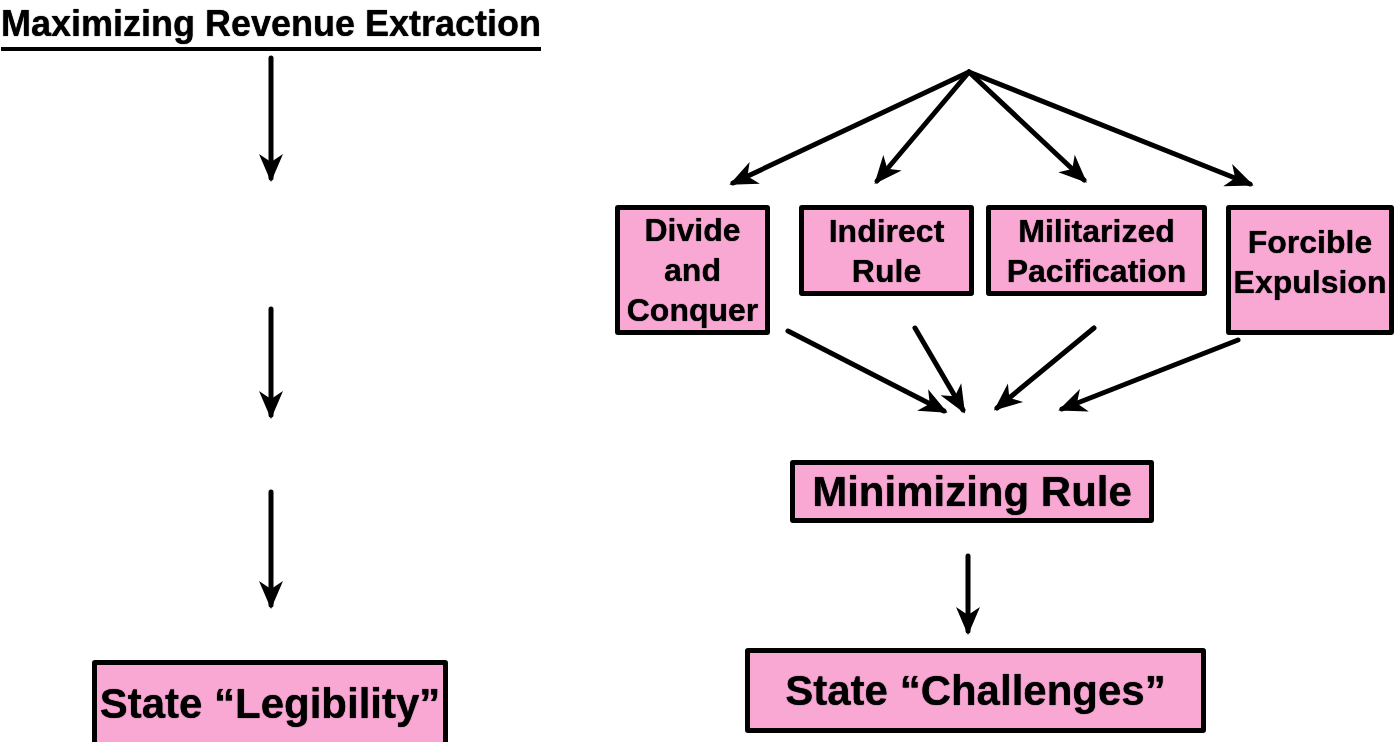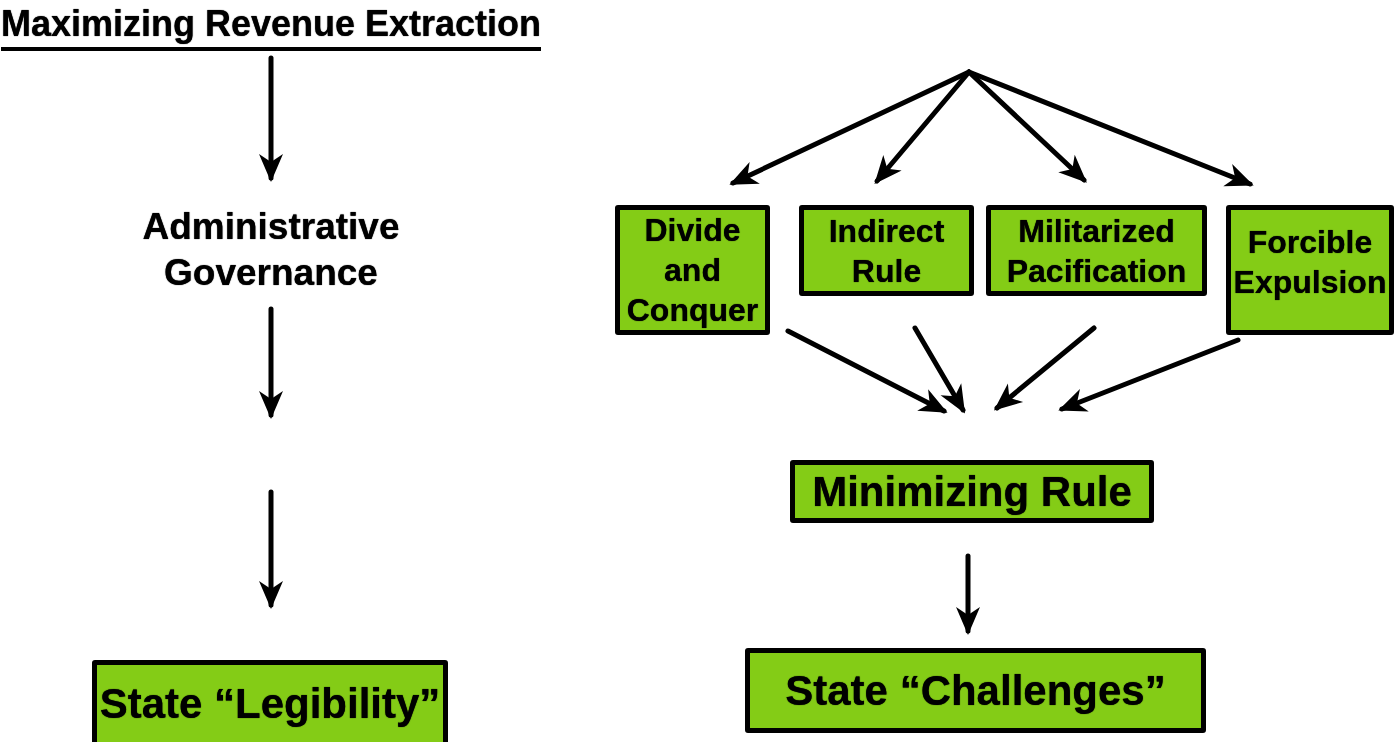--- a/index.html
+++ b/index.html
@@ -43,21 +43,21 @@
   .stepline {
     font-size: 37px;
     line-height: 46px;
   }
   .box {
     position: absolute;
     z-index: 2;
     box-sizing: border-box;
     border: 5px solid #000;
     border-radius: 3px;
-    background: #84cc16;
+    background: #f9a8d4;
     display: flex;
     align-items: center;
     justify-content: center;
     text-align: center;
     color: #000;
     text-shadow: 0 0 1px #000;
   }
   .box.small {
     font-size: 32px;
     line-height: 40px;
@@ -100,21 +100,20 @@
       <line x1="1238" y1="340" x2="1062" y2="409" marker-end="url(#ah)"></line>
 
       <line x1="968" y1="556" x2="968" y2="631" marker-end="url(#ah)"></line>
     </g>
   </svg>
 
   <div class="txt heading" style="left:0px; top:2px; width:542px;">
     <span class="u">Maximizing Revenue Extraction</span>
   </div>
 
-  <div class="txt stepline" style="left:111px; top:204px; width:320px;">Administrative Governance</div>
 
 
   <div class="box big" style="left:92px; top:660px; width:356px; height:88px;">
     <span>State “Legibility”</span>
   </div>
 
 
   <div class="box small" style="left:615px; top:205px; width:155px; height:130px;">
     <span>Divide and Conquer</span>
   </div>

